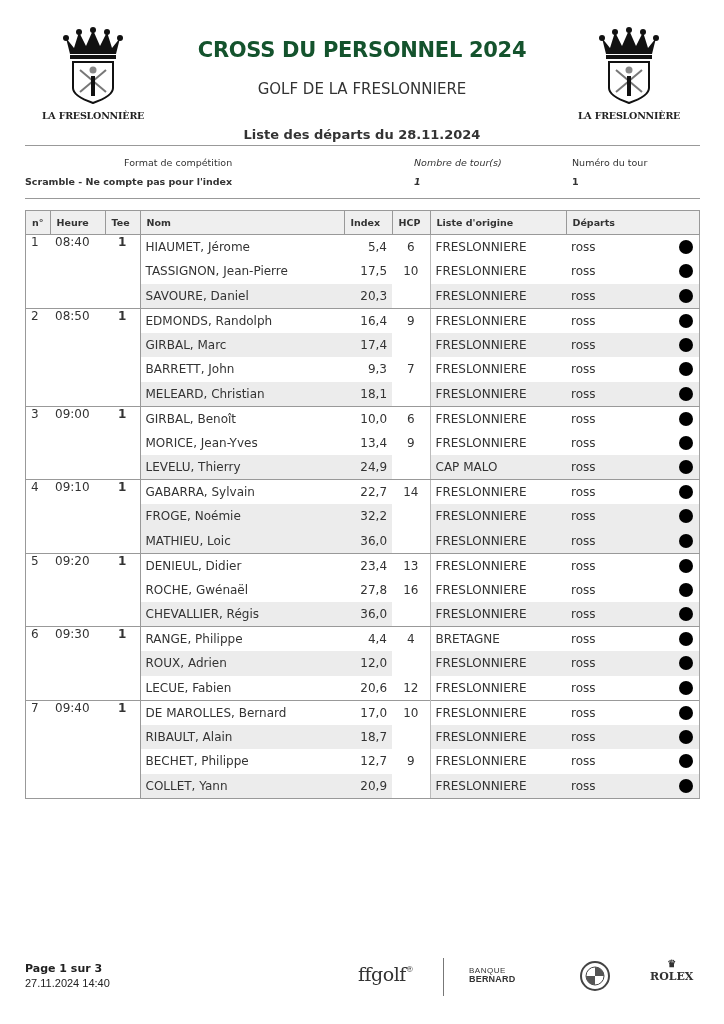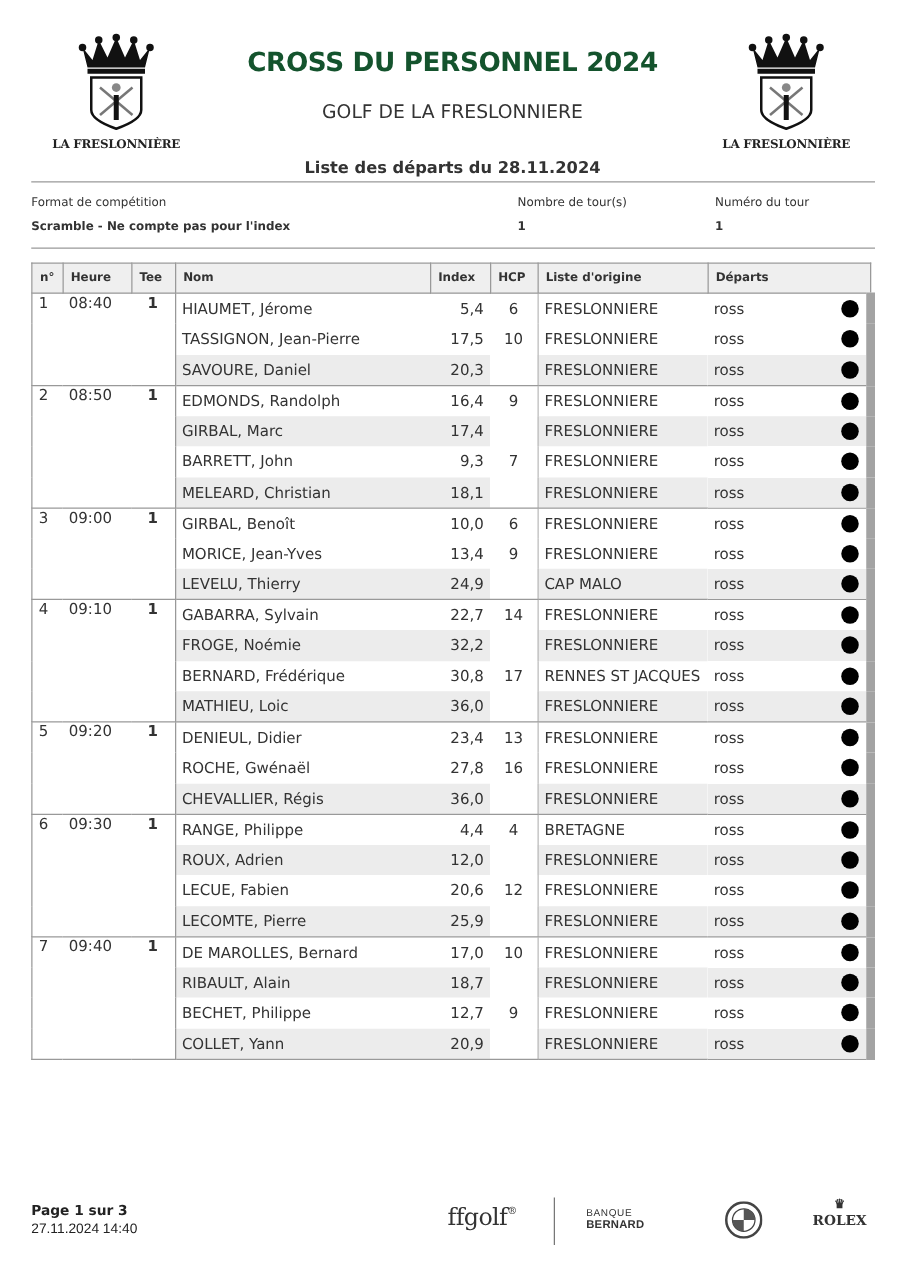--- a/index.html
+++ b/index.html
@@ -12,34 +12,34 @@
   .logo svg { display: block; margin: 0 auto; }
   .logo-text { font-family: "DejaVu Serif", "Liberation Serif", serif; font-weight: bold; font-size: 9.5px; color: #222; margin-top: 6px; letter-spacing: -0.2px; }
 
   .title { position: absolute; top: 38px; left: 150px; width: 424px; text-align: center; font-size: 21px; font-weight: bold; color: #14532d; letter-spacing: -0.3px; }
   .subtitle { position: absolute; top: 80px; left: 150px; width: 424px; text-align: center; font-size: 15px; color: #333; }
   .listdate { position: absolute; top: 117px; left: 150px; width: 424px; text-align: center; font-size: 13px; font-weight: bold; color: #333; margin-top: 10px; }
 
   .hr { position: absolute; left: 25px; width: 675px; height: 1px; background: #999; }
 
   .info { position: absolute; font-size: 9.5px; color: #333; }
-  .info .lbl { display: block; margin-bottom: 8px; }
+  .info .lbl { display: block; margin-bottom: 8px; text-align: right; }
   .info .val { display: block; font-weight: bold; }
 
   table.starts { position: absolute; top: 210px; left: 25px; width: 675px; border-collapse: collapse; font-size: 12px; color: #333; }
   table.starts th { font-size: 9.5px; font-weight: bold; text-align: left; background: #efefef; border: 1px solid #999; height: 24px; padding: 0 6px; }
   table.starts td { height: 24.5px; padding: 0 5px; white-space: nowrap; }
   td.c-n { width: 21px; vertical-align: top; padding-top: 4px; border-left: 1px solid #999; }
   td.c-h { width: 55px; vertical-align: top; padding-top: 4px; }
   td.c-t { width: 35px; vertical-align: top; padding-top: 4px; text-align: center; font-weight: bold; border-right: 1px solid #999; }
   td.c-nom { width: 204px; padding-left: 7px; }
   td.c-idx { width: 48px; text-align: right; padding-right: 12px; }
   td.c-hcp { width: 38px; text-align: center; border-right: 1px solid #bbb; }
   td.c-club { width: 136px; padding-left: 6px; }
-  td.c-dep { padding-left: 6px; border-right: 7px solid #a3a3a3; position: relative; }
+  td.c-dep { padding-left: 6px; border-right: 1px solid #a3a3a3; position: relative; }
   tr.shade td.c-nom, tr.shade td.c-idx, tr.shade td.c-club, tr.shade td.c-dep { background: #ececec; }
   tr.grp-first td { border-top: 1px solid #999; }
   tr.grp-last td { border-bottom: 1px solid #999; }
   .dot { position: absolute; right: 6px; top: 5px; width: 14px; height: 14px; border-radius: 50%; background: #000; }
 
   .footer-page { position: absolute; top: 962px; left: 25px; font-size: 11px; font-weight: bold; color: #222; }
   .footer-date { position: absolute; top: 977px; left: 25px; font-size: 11px; font-family: "Liberation Sans", sans-serif; color: #222; }
 
   .sponsor { position: absolute; color: #333; }
   .ffgolf { top: 963px; left: 358px; font-family: "DejaVu Serif", "Liberation Serif", serif; font-size: 19px; letter-spacing: -0.5px; }
@@ -98,21 +98,21 @@
 <div class="title">CROSS DU PERSONNEL 2024</div>
 <div class="subtitle">GOLF DE LA FRESLONNIERE</div>
 <div class="listdate">Liste des départs du 28.11.2024</div>
 
 <div class="hr" style="top:145px"></div>
 
 <div class="info" style="top:157px; left:25px;">
   <span class="lbl">Format de compétition</span>
   <span class="val">Scramble - Ne compte pas pour l'index</span>
 </div>
-<div class="info" style="top:157px; left:414px;">
+<div class="info" style="top:157px; left:414px;font-style:italic;">
   <span class="lbl">Nombre de tour(s)</span>
   <span class="val">1</span>
 </div>
 <div class="info" style="top:157px; left:572px;">
   <span class="lbl">Numéro du tour</span>
   <span class="val">1</span>
 </div>
 
 <div class="hr" style="top:198px"></div>
 
@@ -243,30 +243,20 @@
       <tr class="shade">
         <td class="c-n"></td>
         <td class="c-h"></td>
         <td class="c-t"></td>
         <td class="c-nom">FROGE, Noémie</td>
         <td class="c-idx">32,2</td>
         <td class="c-hcp"></td>
         <td class="c-club">FRESLONNIERE</td>
         <td class="c-dep"><span>ross</span><span class="dot" style="background: rgb(0, 0, 0);"></span></td>
       </tr>
-      <tr class="">
-        <td class="c-n"></td>
-        <td class="c-h"></td>
-        <td class="c-t"></td>
-        <td class="c-nom">BERNARD, Frédérique</td>
-        <td class="c-idx">30,8</td>
-        <td class="c-hcp">17</td>
-        <td class="c-club">RENNES ST JACQUES</td>
-        <td class="c-dep"><span>ross</span><span class="dot" style="background: rgb(0, 0, 0);"></span></td>
-      </tr>
       <tr class="shade grp-last">
         <td class="c-n"></td>
         <td class="c-h"></td>
         <td class="c-t"></td>
         <td class="c-nom">MATHIEU, Loic</td>
         <td class="c-idx">36,0</td>
         <td class="c-hcp"></td>
         <td class="c-club">FRESLONNIERE</td>
         <td class="c-dep"><span>ross</span><span class="dot" style="background: rgb(0, 0, 0);"></span></td>
       </tr>
@@ -320,30 +310,20 @@
         <td class="c-club">FRESLONNIERE</td>
         <td class="c-dep"><span>ross</span><span class="dot" style="background: rgb(0, 0, 0);"></span></td>
       </tr>
       <tr class="">
         <td class="c-n"></td>
         <td class="c-h"></td>
         <td class="c-t"></td>
         <td class="c-nom">LECUE, Fabien</td>
         <td class="c-idx">20,6</td>
         <td class="c-hcp">12</td>
-        <td class="c-club">FRESLONNIERE</td>
-        <td class="c-dep"><span>ross</span><span class="dot" style="background: rgb(0, 0, 0);"></span></td>
-      </tr>
-      <tr class="shade grp-last">
-        <td class="c-n"></td>
-        <td class="c-h"></td>
-        <td class="c-t"></td>
-        <td class="c-nom">LECOMTE, Pierre</td>
-        <td class="c-idx">25,9</td>
-        <td class="c-hcp"></td>
         <td class="c-club">FRESLONNIERE</td>
         <td class="c-dep"><span>ross</span><span class="dot" style="background: rgb(0, 0, 0);"></span></td>
       </tr>
       <tr class="grp-first">
         <td class="c-n">7</td>
         <td class="c-h">09:40</td>
         <td class="c-t">1</td>
         <td class="c-nom">DE MAROLLES, Bernard</td>
         <td class="c-idx">17,0</td>
         <td class="c-hcp">10</td>

